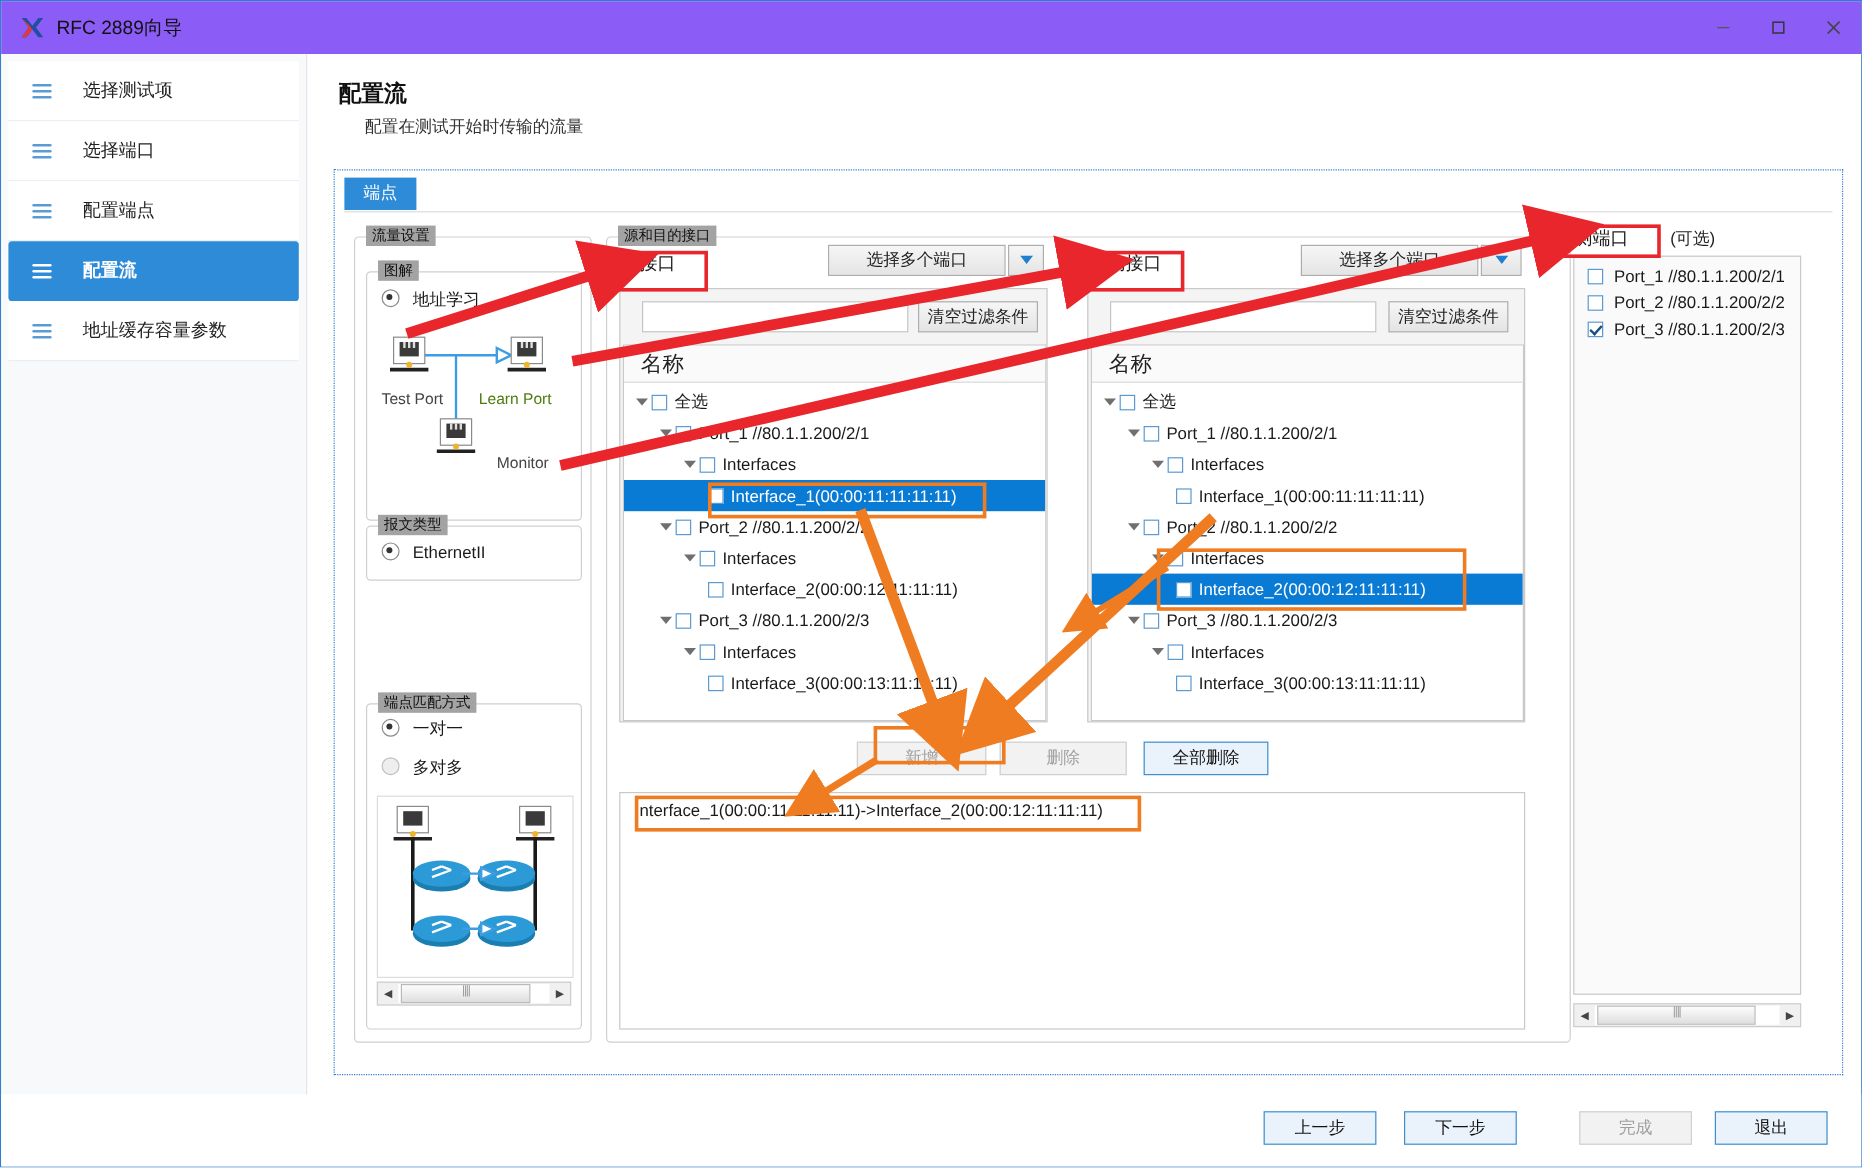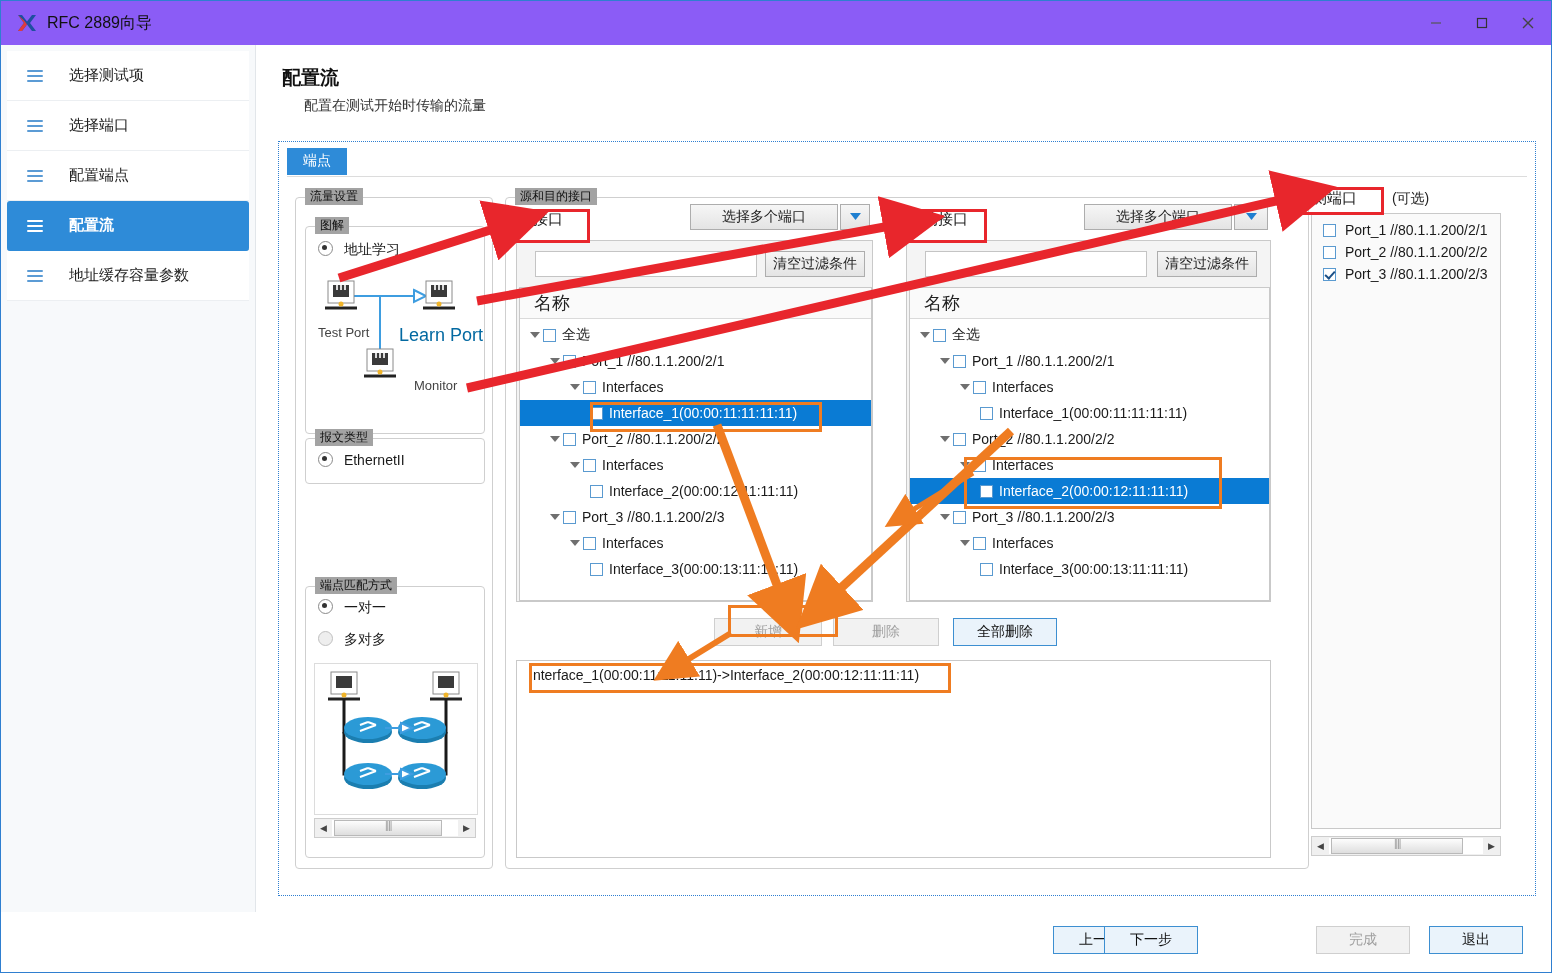--- a/index.html
+++ b/index.html
@@ -229,21 +229,21 @@
               <rect x="0" y="0" width="26" height="22" fill="#fff" stroke="#8a8a8a"></rect>
               <rect x="5" y="4" width="16" height="12" fill="#3a3a3a"></rect>
               <rect x="8" y="4" width="2" height="5" fill="#ddd"></rect>
                 <rect x="12" y="4" width="2" height="5" fill="#ddd"></rect>
                 <rect x="16" y="4" width="2" height="5" fill="#ddd"></rect>
               <line x1="-3" y1="27" x2="29" y2="27" stroke="#222" stroke-width="3"></line>
               <circle cx="13" cy="23" r="2.5" fill="#f0b429"></circle>
             </g>
           </svg>
           <div style="position:absolute;left:12px;top:98px;font-size:13px;color:#444;">Test Port</div>
-          <div style="position:absolute;left:93px;top:98px;font-size:18px;color:#0369a1;">Learn Port</div>
+          <div style="position:absolute;left:93px;top:98px;font-size:13px;color:#4d7c0f;">Learn Port</div>
           <div style="position:absolute;left:108px;top:151px;font-size:13px;color:#444;">Monitor</div>
         </div>
 
         <div class="gb" style="left:9px;top:240px;width:180px;height:46px;">
           <span class="lg">报文类型</span>
           <div style="position:absolute;left:12px;top:13px;">
             <span class="radio on"></span>
             <span class="rlabel">EthernetII</span>
           </div>
         </div>
@@ -485,21 +485,21 @@
             </div>
           <div class="ar">▶</div>
         </div>
       </div>
 
     </div>
   </div>
 
   <div class="footer">
     <div class="btn blue" style="left:1052px;">上一步</div>
-    <div class="btn blue" style="left:1103px;">下一步</div>
+    <div class="btn blue" style="left:1169px;">下一步</div>
     <div class="btn disabled" style="left:1315px;">完成</div>
     <div class="btn blue" style="left:1428px;">退出</div>
   </div>
 
   <svg class="arrows">
     <defs>
       <marker id="redhead" markerWidth="7" markerHeight="7" refX="2" refY="3.5" orient="auto">
         <polygon points="0,0 7,3.5 0,7" fill="#e8262c"></polygon>
       </marker>
       <marker id="orghead" markerWidth="7" markerHeight="7" refX="2" refY="3.5" orient="auto">

